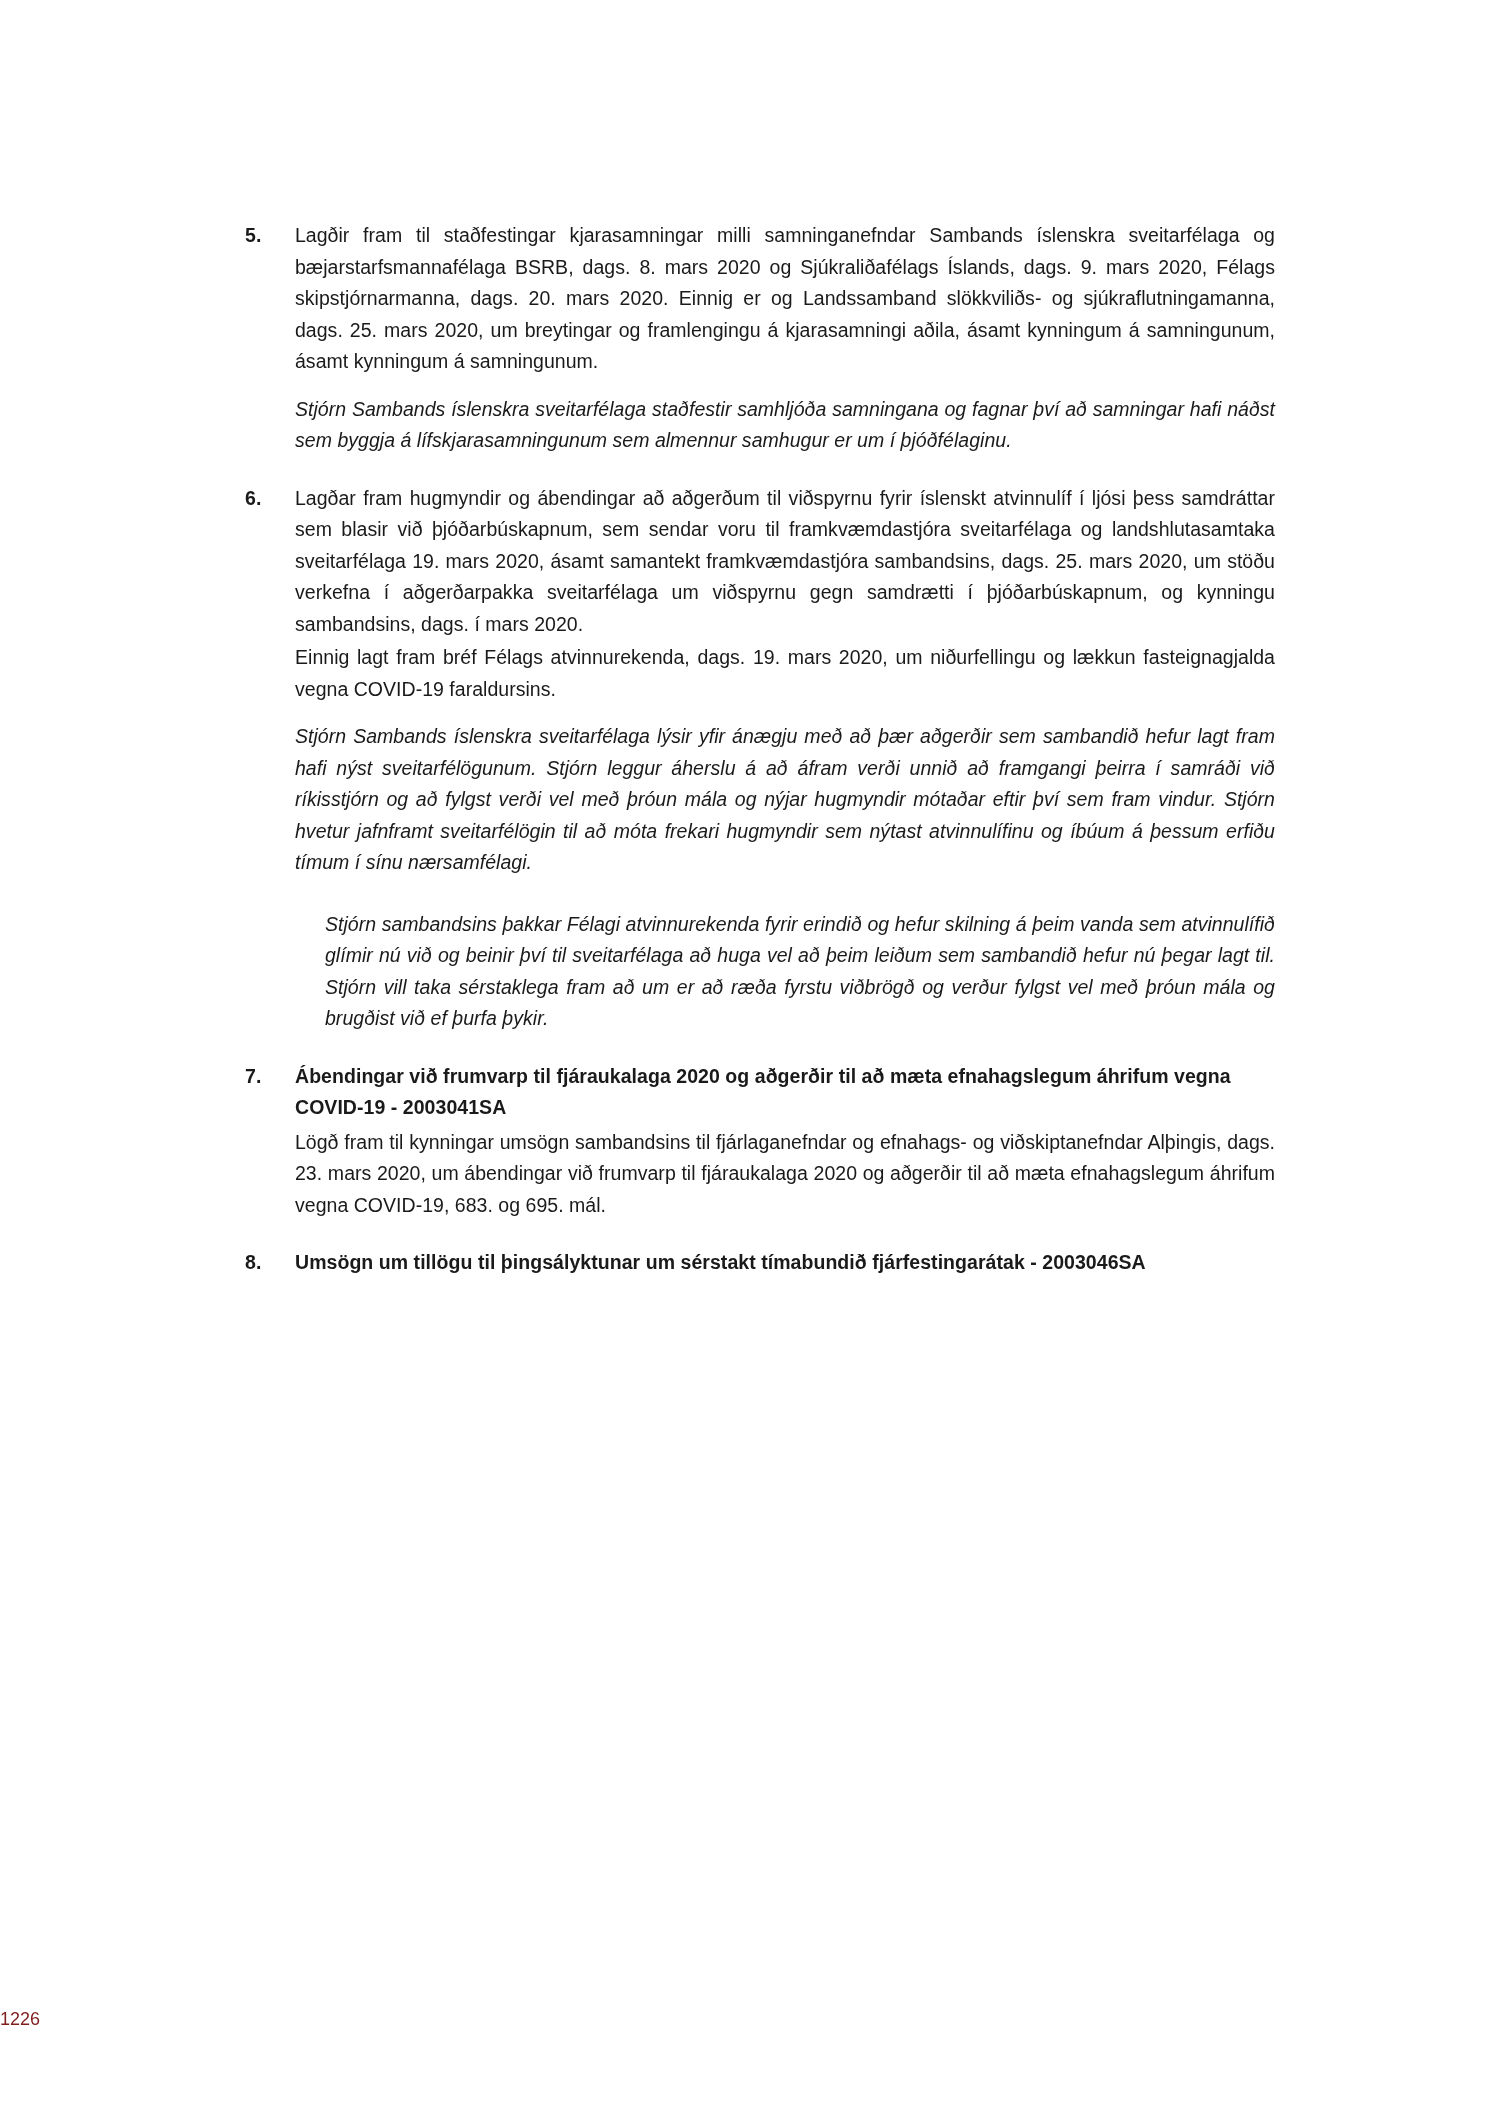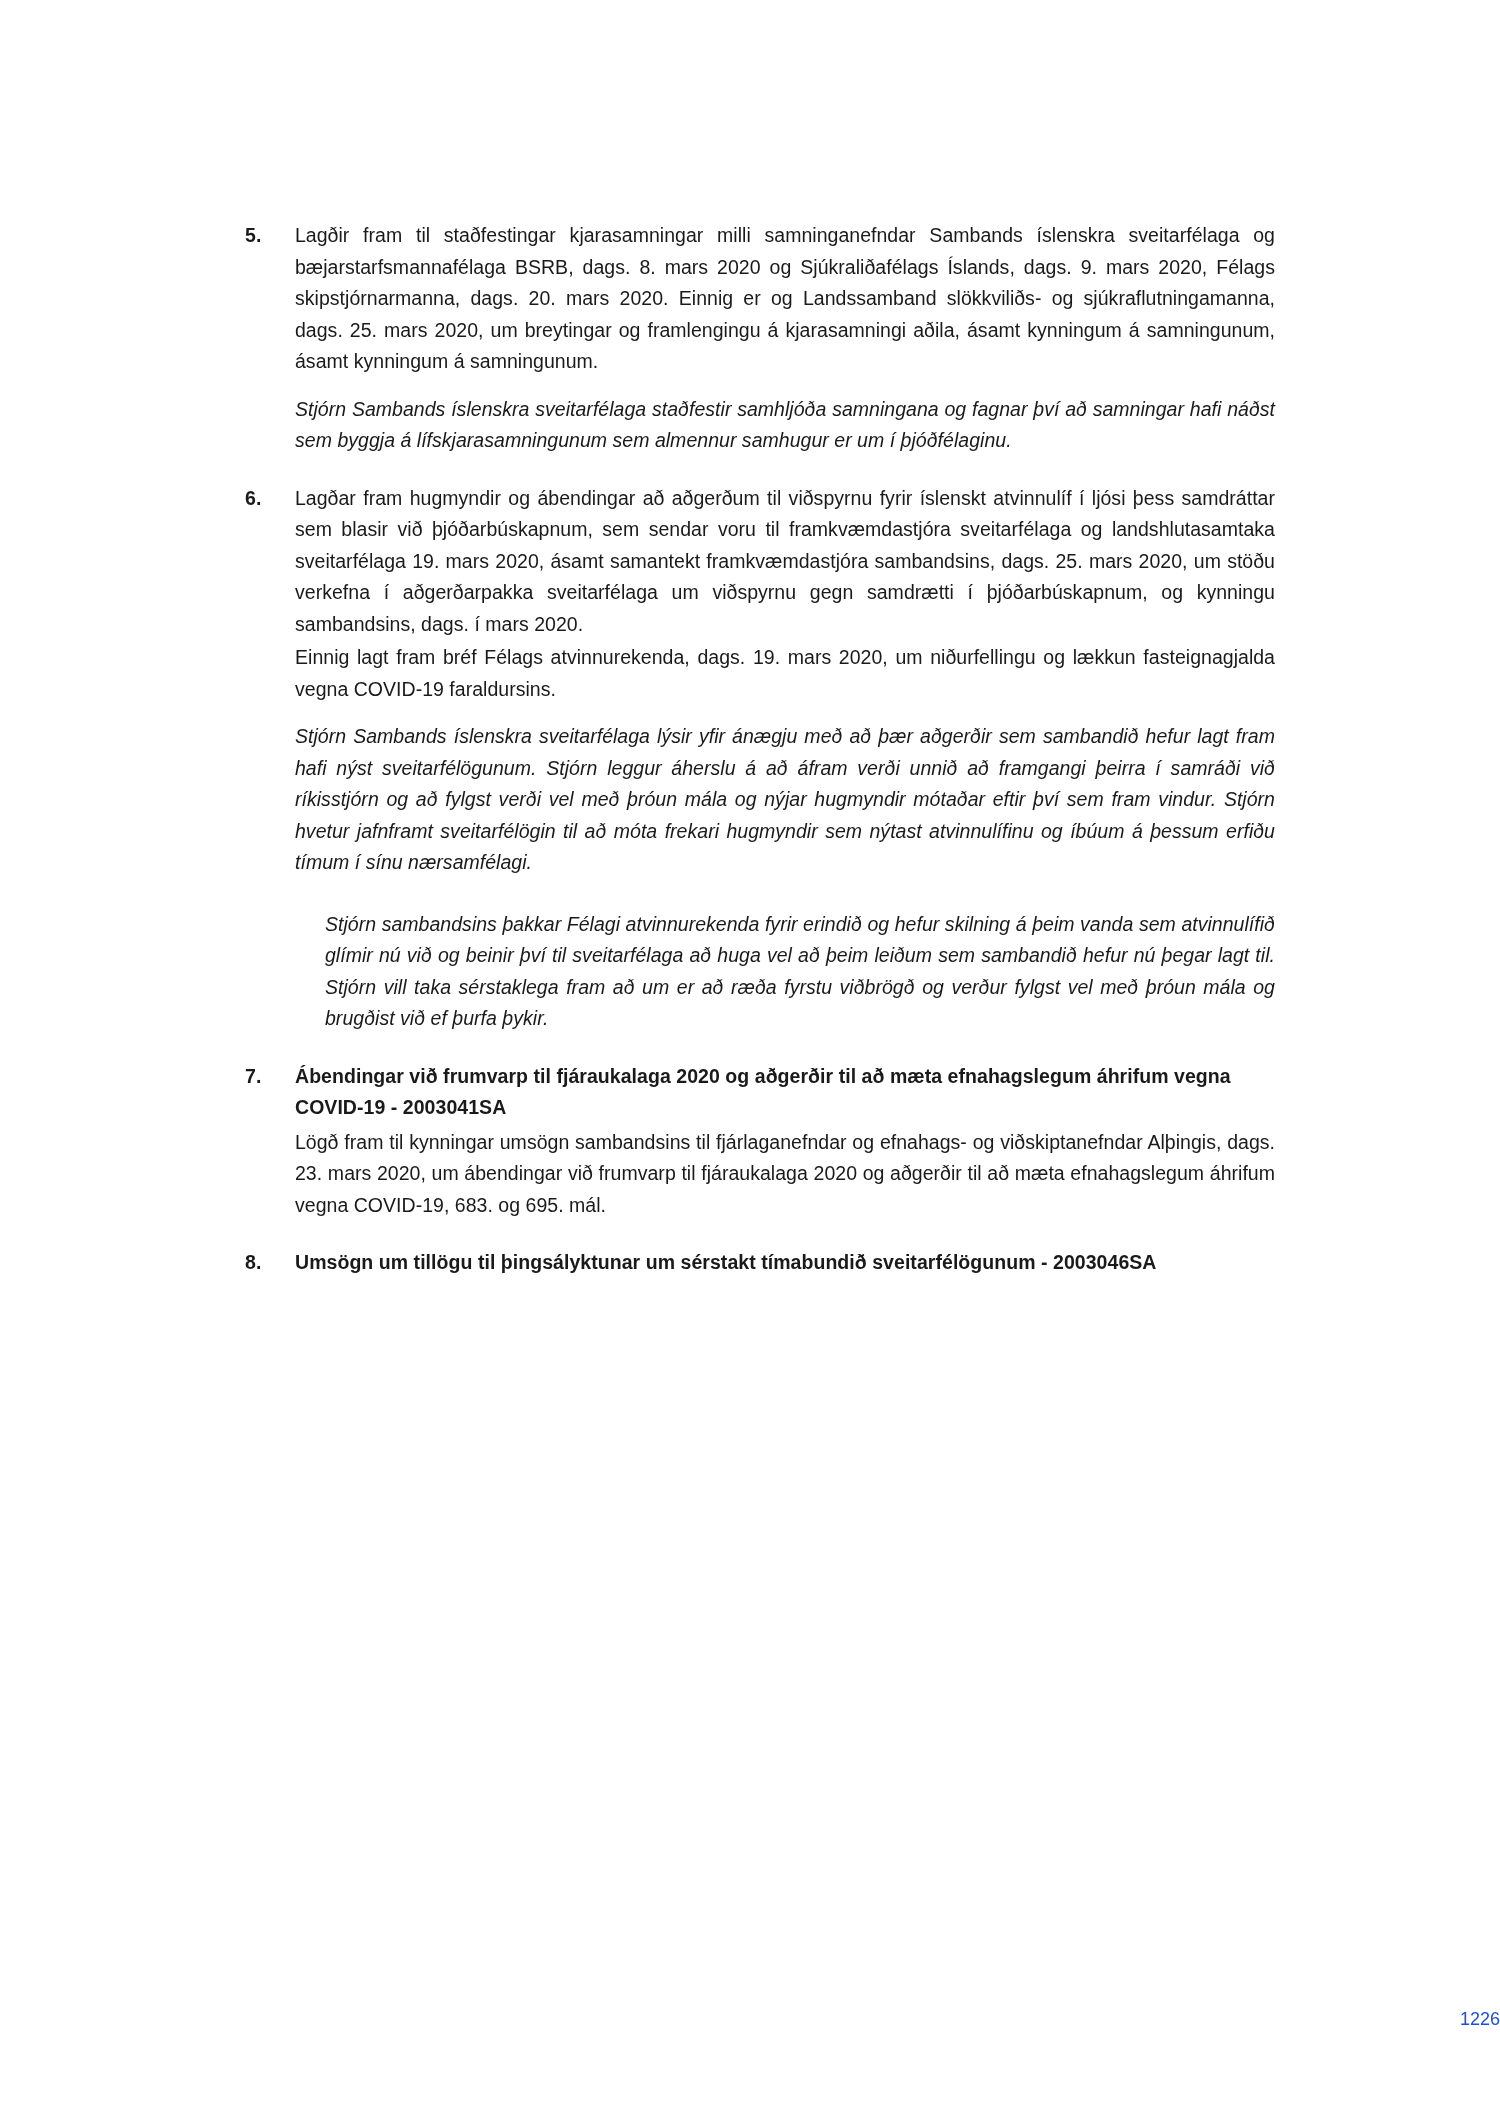--- a/index.html
+++ b/index.html
@@ -64,23 +64,23 @@
   }
   p.gap-before-lg {
     margin-top: 30px;
     margin-left: 30px;
   }
   .footer {
     position: absolute;
     left: 0;
     right: 0;
     bottom: 92px;
-    text-align: right;
+    text-align: left;
     font-size: 18px;
-    color: #1d4ed8;
+    color: #7f1d1d;
   }
 </style>
 </head>
 <body>
 
 <div class="page">
   <div class="doc-body">
     <ol class="items">
 
       <li class="item">
@@ -98,20 +98,20 @@
       </li>
 
       <li class="item">
         <span class="item-num">7.</span>
         <p class="item-title">Ábendingar við frumvarp til fjáraukalaga 2020 og aðgerðir til að mæta efnahagslegum áhrifum vegna COVID-19 - 2003041SA</p>
         <p class="para">Lögð fram til kynningar umsögn sambandsins til fjárlaganefndar og efnahags- og viðskiptanefndar Alþingis, dags. 23. mars 2020, um ábendingar við frumvarp til fjáraukalaga 2020 og aðgerðir til að mæta efnahagslegum áhrifum vegna COVID-19, 683. og 695. mál.</p>
       </li>
 
       <li class="item">
         <span class="item-num">8.</span>
-        <p class="item-title">Umsögn um tillögu til þingsályktunar um sérstakt tímabundið sveitarfélögunum - 2003046SA</p>
+        <p class="item-title">Umsögn um tillögu til þingsályktunar um sérstakt tímabundið fjárfestingarátak - 2003046SA</p>
       </li>
 
     </ol>
   </div>
 
   <div class="footer">1226</div>
 </div>
 
 </body></html>

